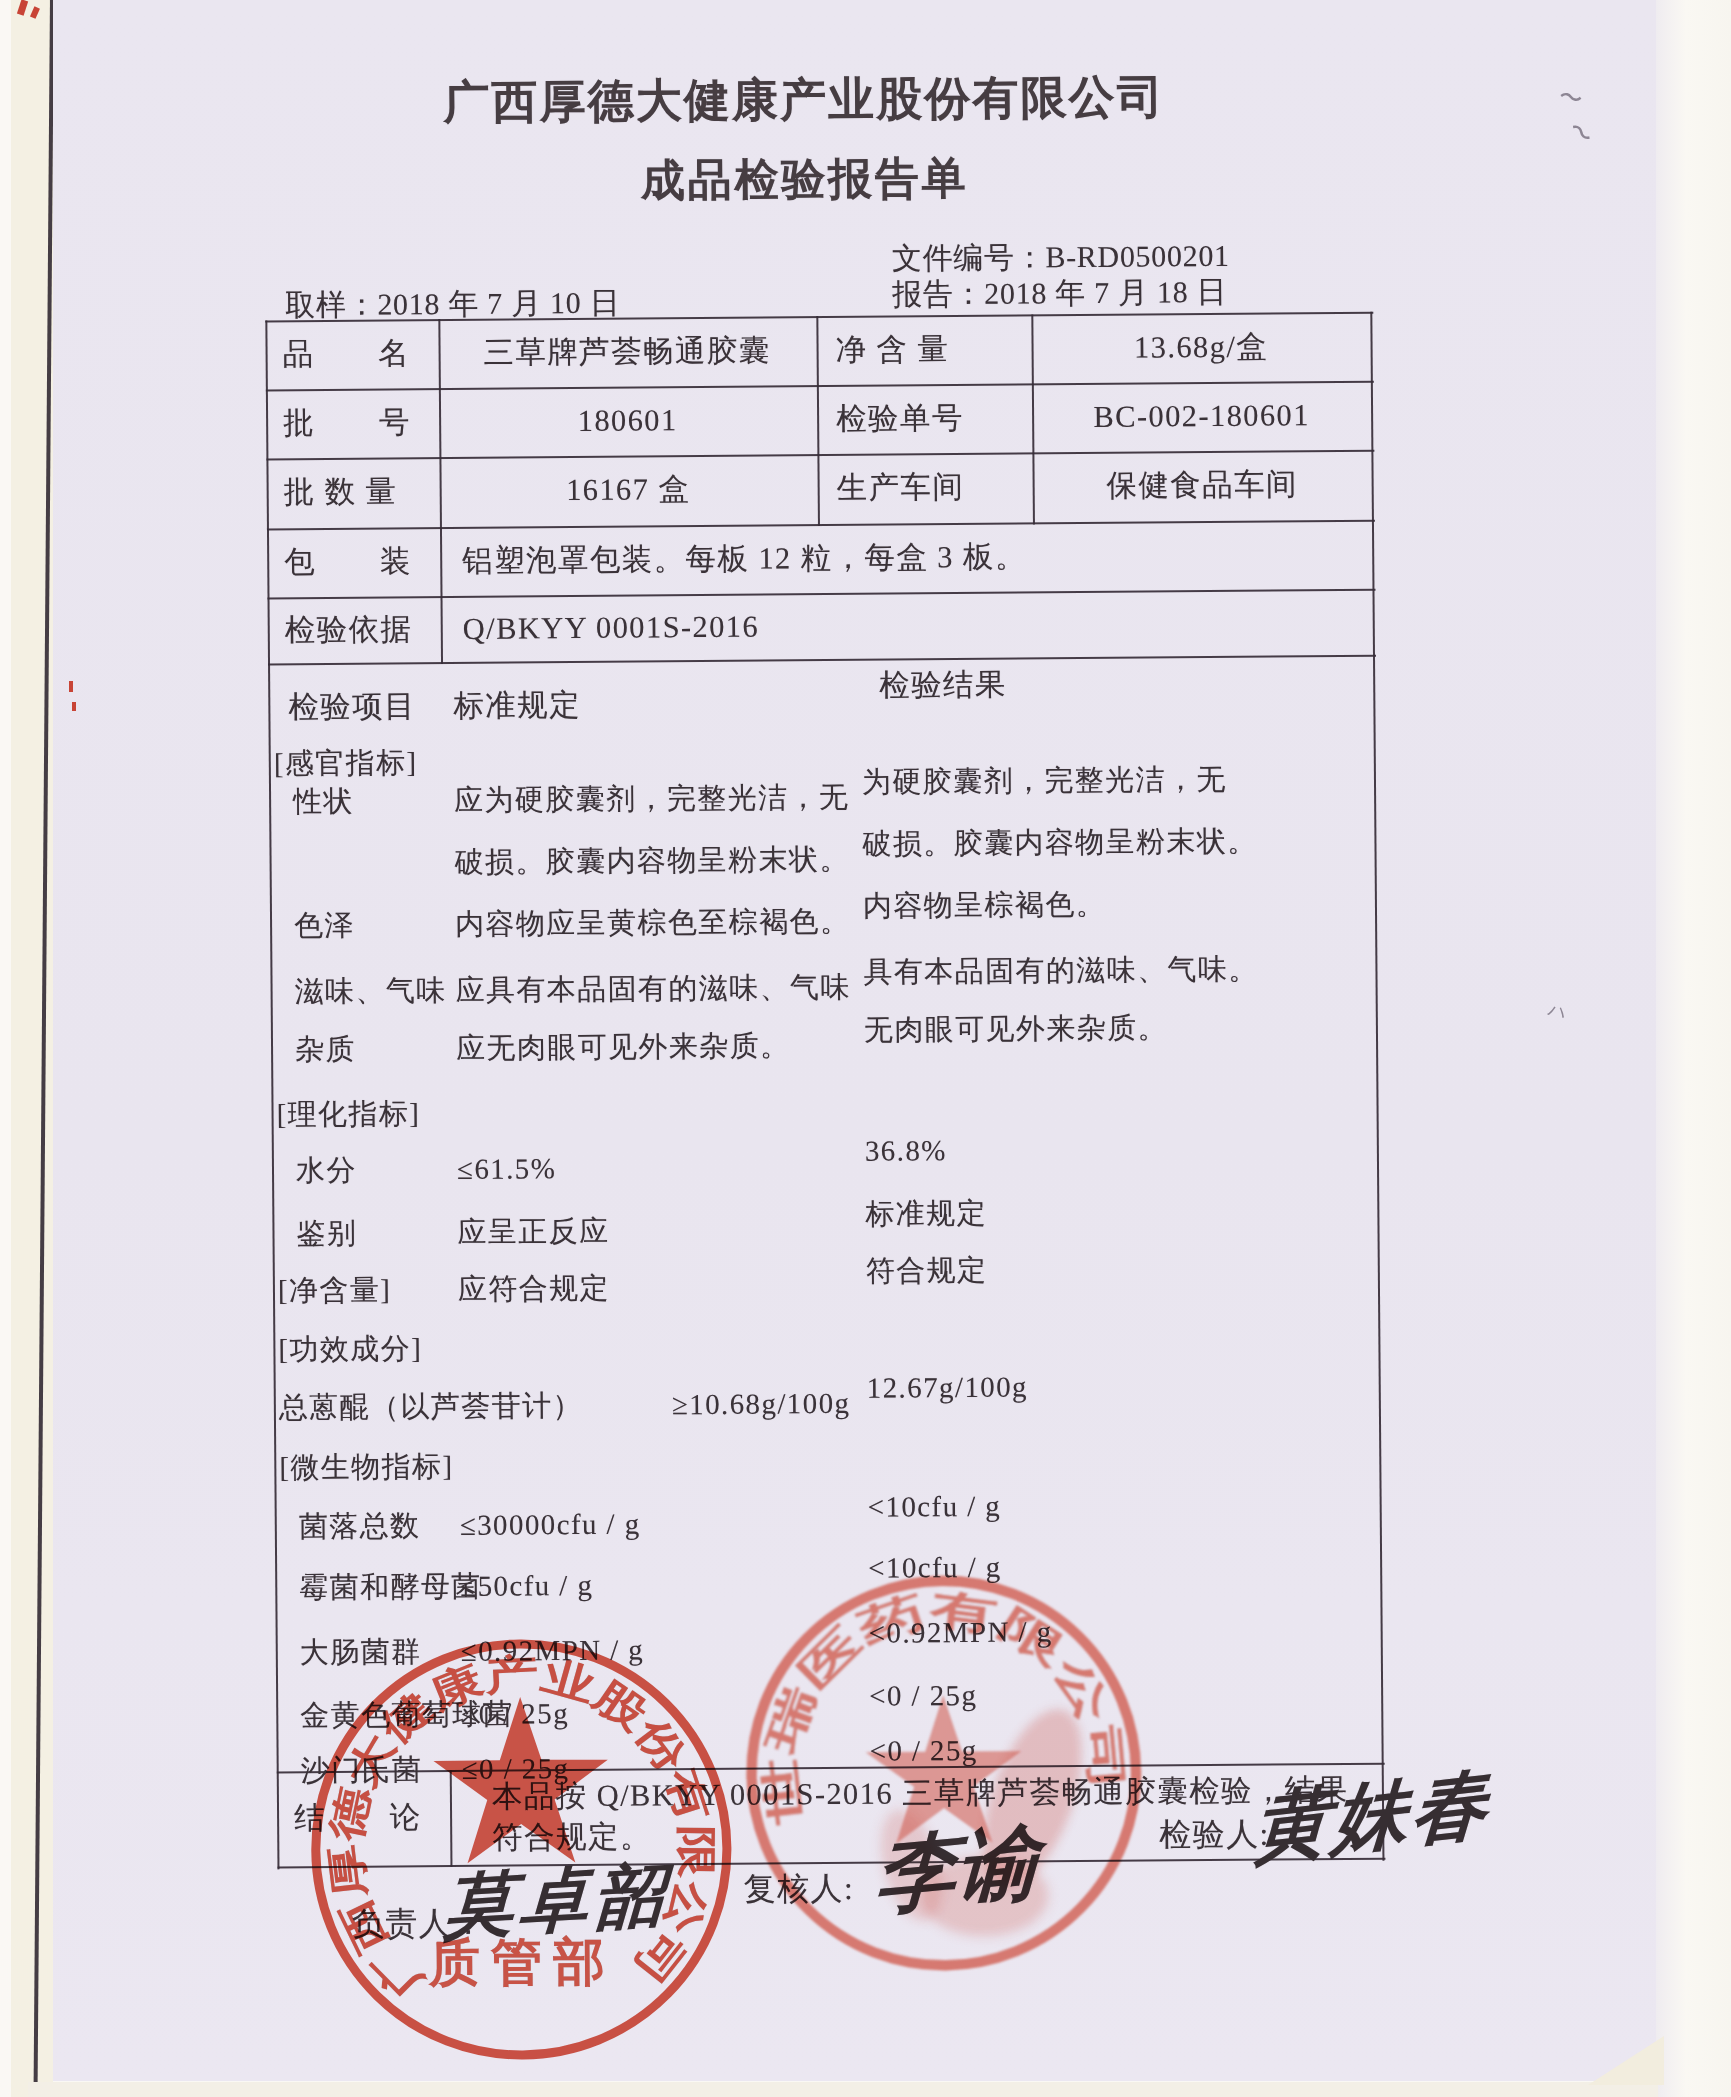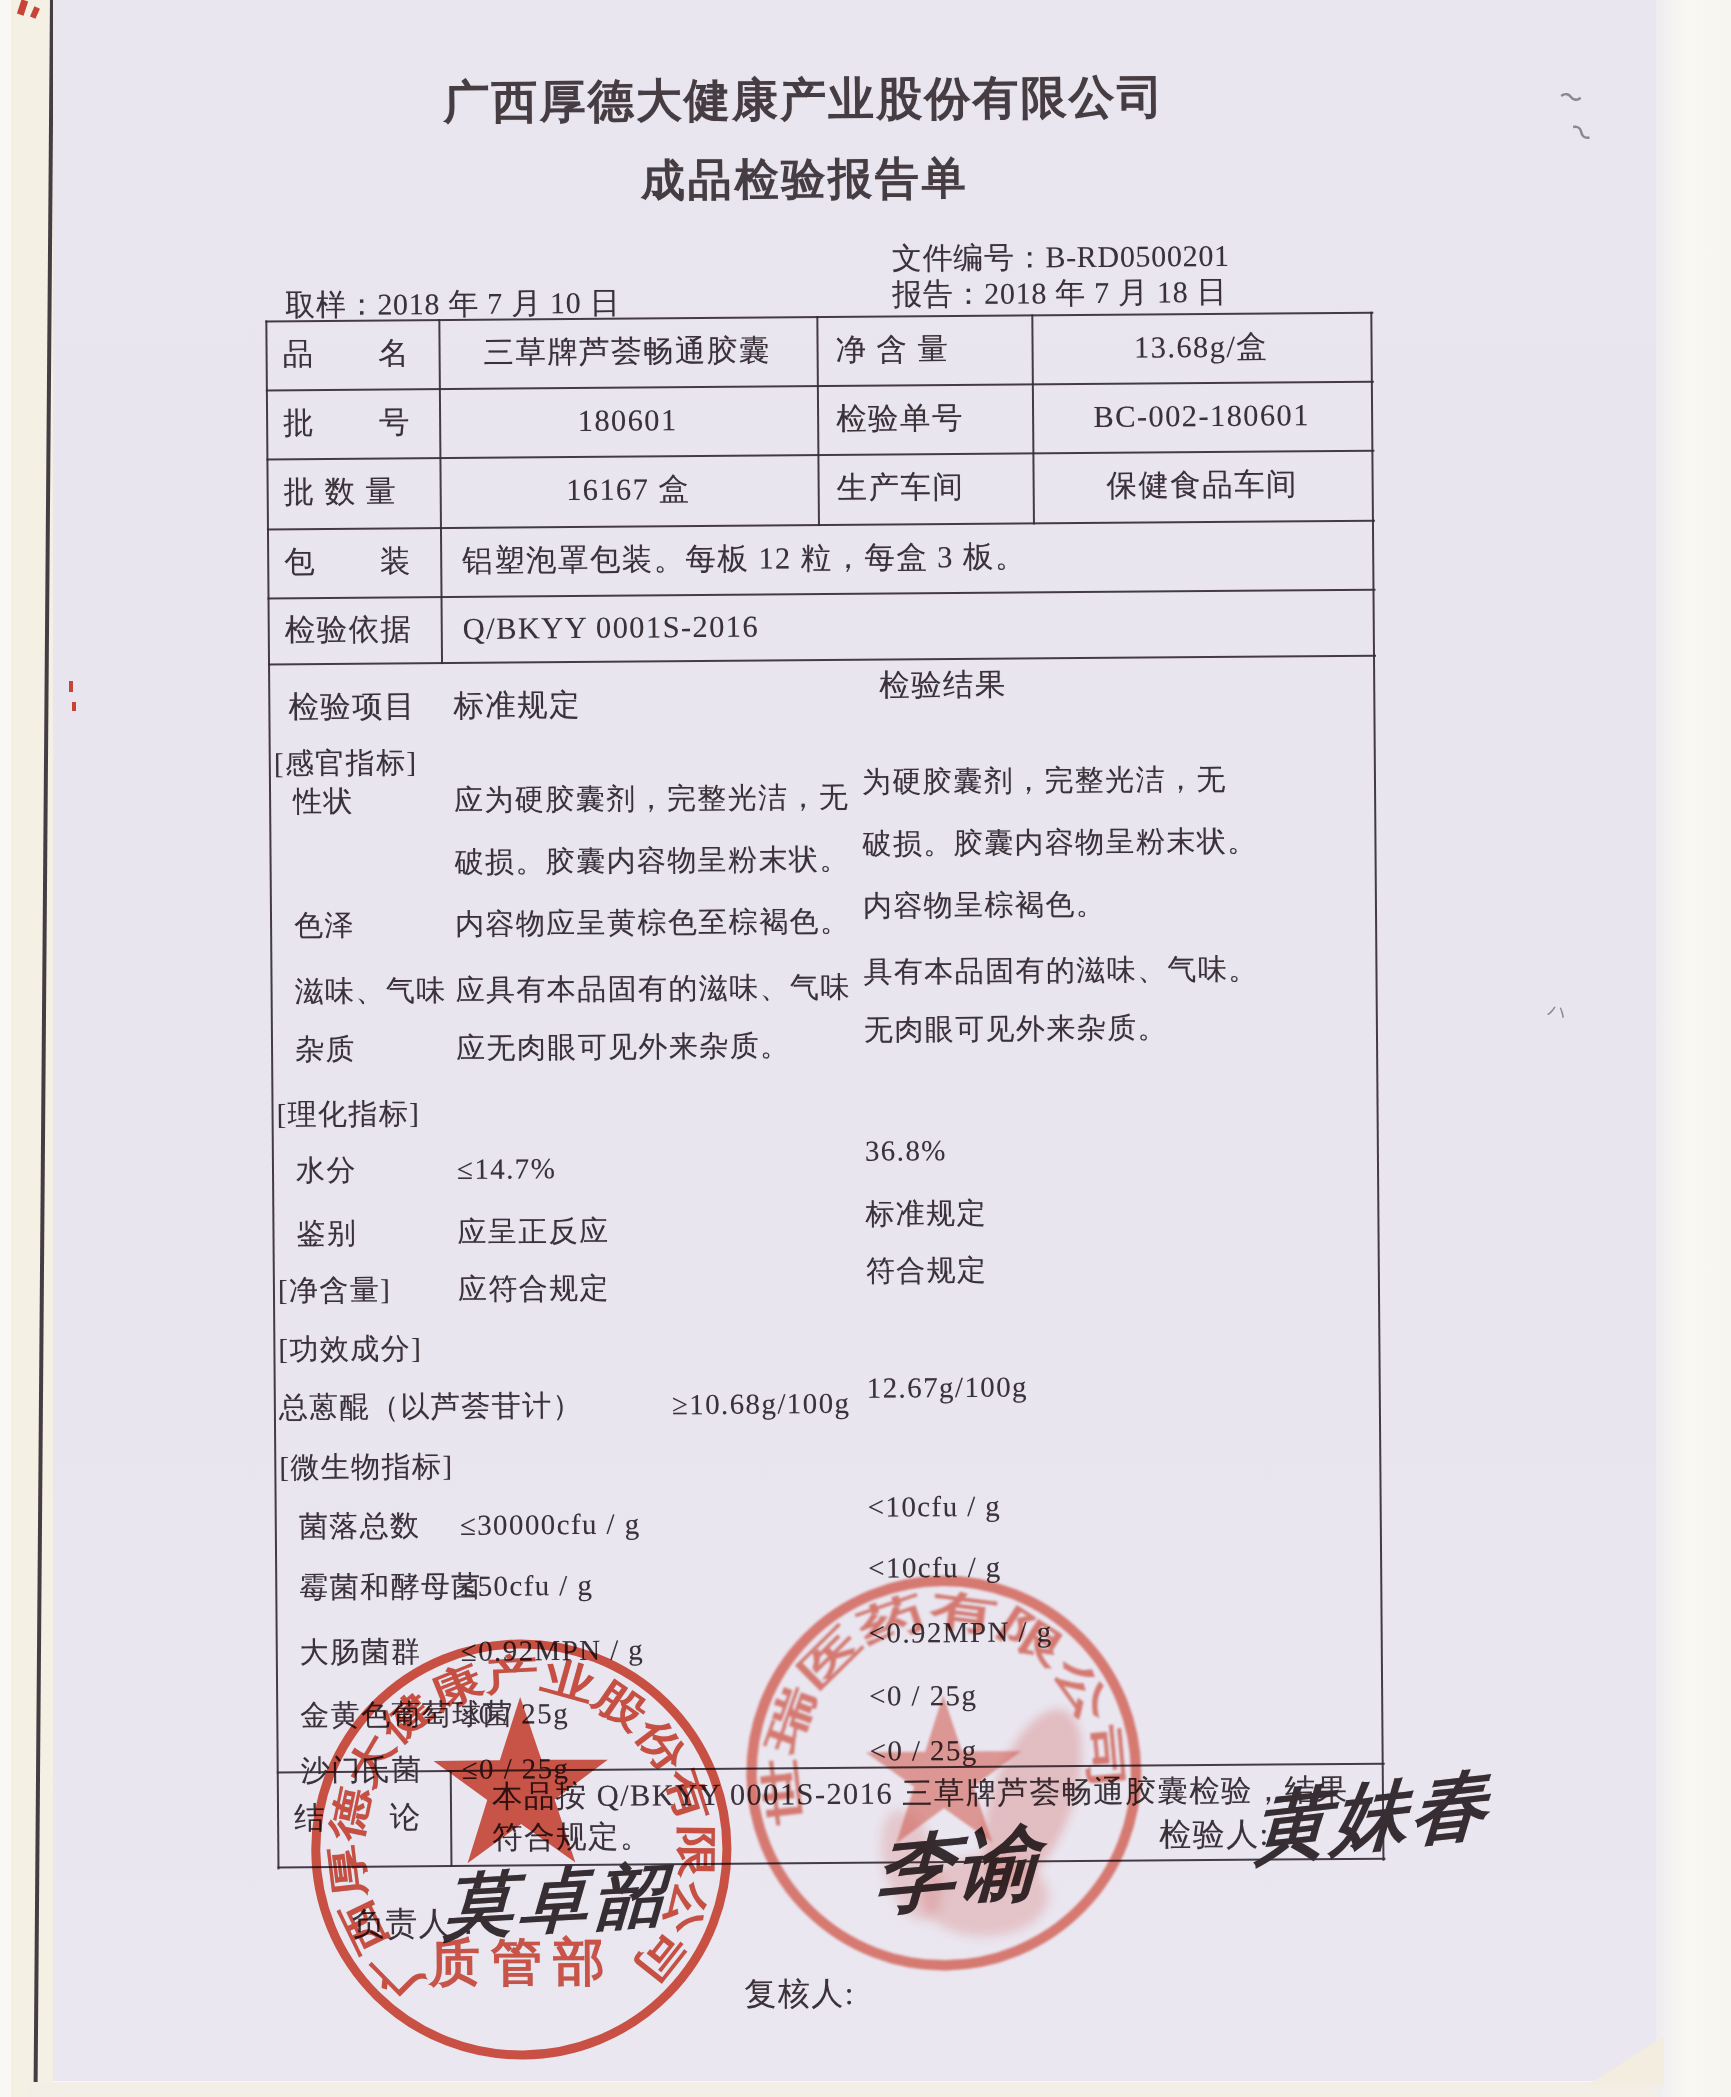--- a/index.html
+++ b/index.html
@@ -152,21 +152,21 @@
     <div class="insp-row" style="top:1014px;">
       <span class="col-item">杂质</span>
       <span class="col-std">应无肉眼可见外来杂质。</span>
       <span class="col-res">无肉眼可见外来杂质。</span>
     </div>
     <div class="insp-row bracket" style="top:1079px;">
       <span class="col-item">[理化指标]</span>
     </div>
     <div class="insp-row" style="top:1135px;">
       <span class="col-item">水分</span>
-      <span class="col-std">≤14.7%</span>
+      <span class="col-std">≤61.5%</span>
       <span class="col-res">36.8%</span>
     </div>
     <div class="insp-row" style="top:1198px;">
       <span class="col-item">鉴别</span>
       <span class="col-std">应呈正反应</span>
       <span class="col-res">标准规定</span>
     </div>
     <div class="insp-row bracket" style="top:1255px;">
       <span class="col-item">[净含量]</span>
       <span class="col-std">应符合规定</span>
@@ -208,21 +208,21 @@
       <span class="col-std">≤0 / 25g</span>
       <span class="col-res">&lt;0 / 25g</span>
     </div>
 
     <div class="cell" style="left:288px;top:1767px;width:146px;height:95px;">结　　论</div>
     <div class="cell" style="left:486px;top:1767px;width:888px;height:95px;font-size:30.5px;">本品按 Q/BKYY 0001S-2016 三草牌芦荟畅通胶囊检验，结果符合规定。</div>
 
     <div class="sig-label" style="left:345px;top:1899px;">负责人：</div>
     <div class="sig" style="left:438px;top:1853px;font-size:69px;transform:rotate(-3deg) skewX(-6deg);letter-spacing:5.5px;">莫卓韶</div>
 
-    <div class="sig-label" style="left:737px;top:1972px;">复核人:</div>
+    <div class="sig-label" style="left:737px;top:1867px;">复核人:</div>
     <div class="sig" style="left:868px;top:1816px;font-size:82px;transform:rotate(-5deg) skewX(-8deg);">李谕</div>
 
     <div class="sig-label" style="left:1153px;top:1816px;">检验人:</div>
     <div class="sig" style="left:1247px;top:1770px;font-size:76px;transform:rotate(-6deg) skewX(-10deg);letter-spacing:3.5px;">黄妹春</div>
 
     <div class="stamp" style="left:298px;top:1630px;opacity:.95;">
       <svg width="434" height="434" viewBox="0 0 625 625">
         <circle cx="312.5" cy="312.5" r="296" fill="none" stroke="#c2392a" stroke-width="13" opacity="0.92"></circle>
         <defs>
           <path id="ringL" d="M 179.4 502.6 A 232 232 0 1 1 445.6 502.6" fill="none"></path>

